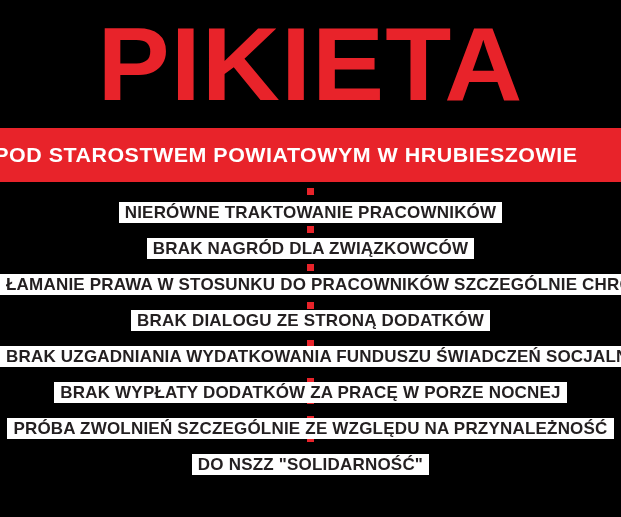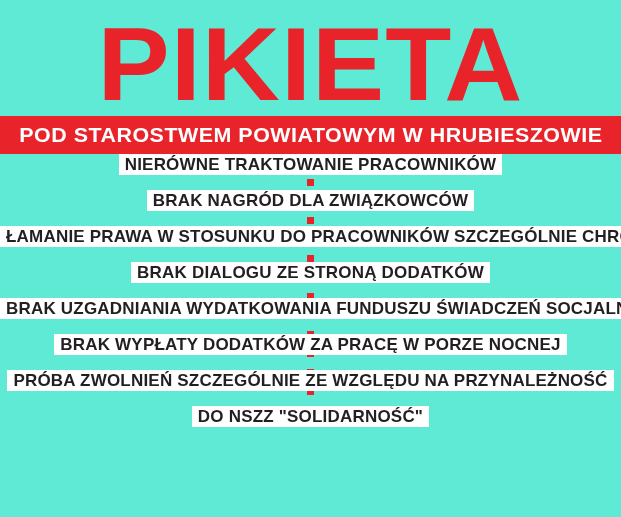--- a/index.html
+++ b/index.html
@@ -10,62 +10,62 @@
     width: 621px;
     height: 517px;
     background: #ffffff;
     font-family: "Liberation Sans", sans-serif;
     overflow: hidden;
   }
   .poster {
     position: relative;
     width: 621px;
     height: 517px;
-    background: #5eead4;
+    background: #000000;
     box-sizing: border-box;
   }
 
   
   .headline {
     text-align: center;
     color: #e8232a;
     font-family: "Liberation Sans", sans-serif;
     font-weight: bold;
     font-size: 104px;
     line-height: 0.98;
     letter-spacing: 1px;
     padding-top: 14px;
     transform: scaleX(1.04);
     transform-origin: center top;
     white-space: nowrap;
   }
 
   
   .subtitle-bar {
-    margin-top: 0;
+    margin-top: 12px;
     background: #e8232a;
-    height: 38px;
+    height: 54px;
     display: flex;
     align-items: center;
-    justify-content: center;
+    justify-content: flex-start;
   }
   .subtitle-text {
     color: #ffffff;
     font-family: "Liberation Sans", sans-serif;
     font-weight: bold;
     font-size: 21px;
     letter-spacing: 0.5px;
     white-space: nowrap;
     transform: scaleX(1.02);
   }
 
   
   .list-area {
     position: relative;
-    padding-top: 0;
+    padding-top: 20px;
   }
   
   .spine {
     position: absolute;
     left: 50%;
     top: 6px;
     bottom: 6px;
     width: 7px;
     margin-left: -3.5px;
     background-image: repeating-linear-gradient(

